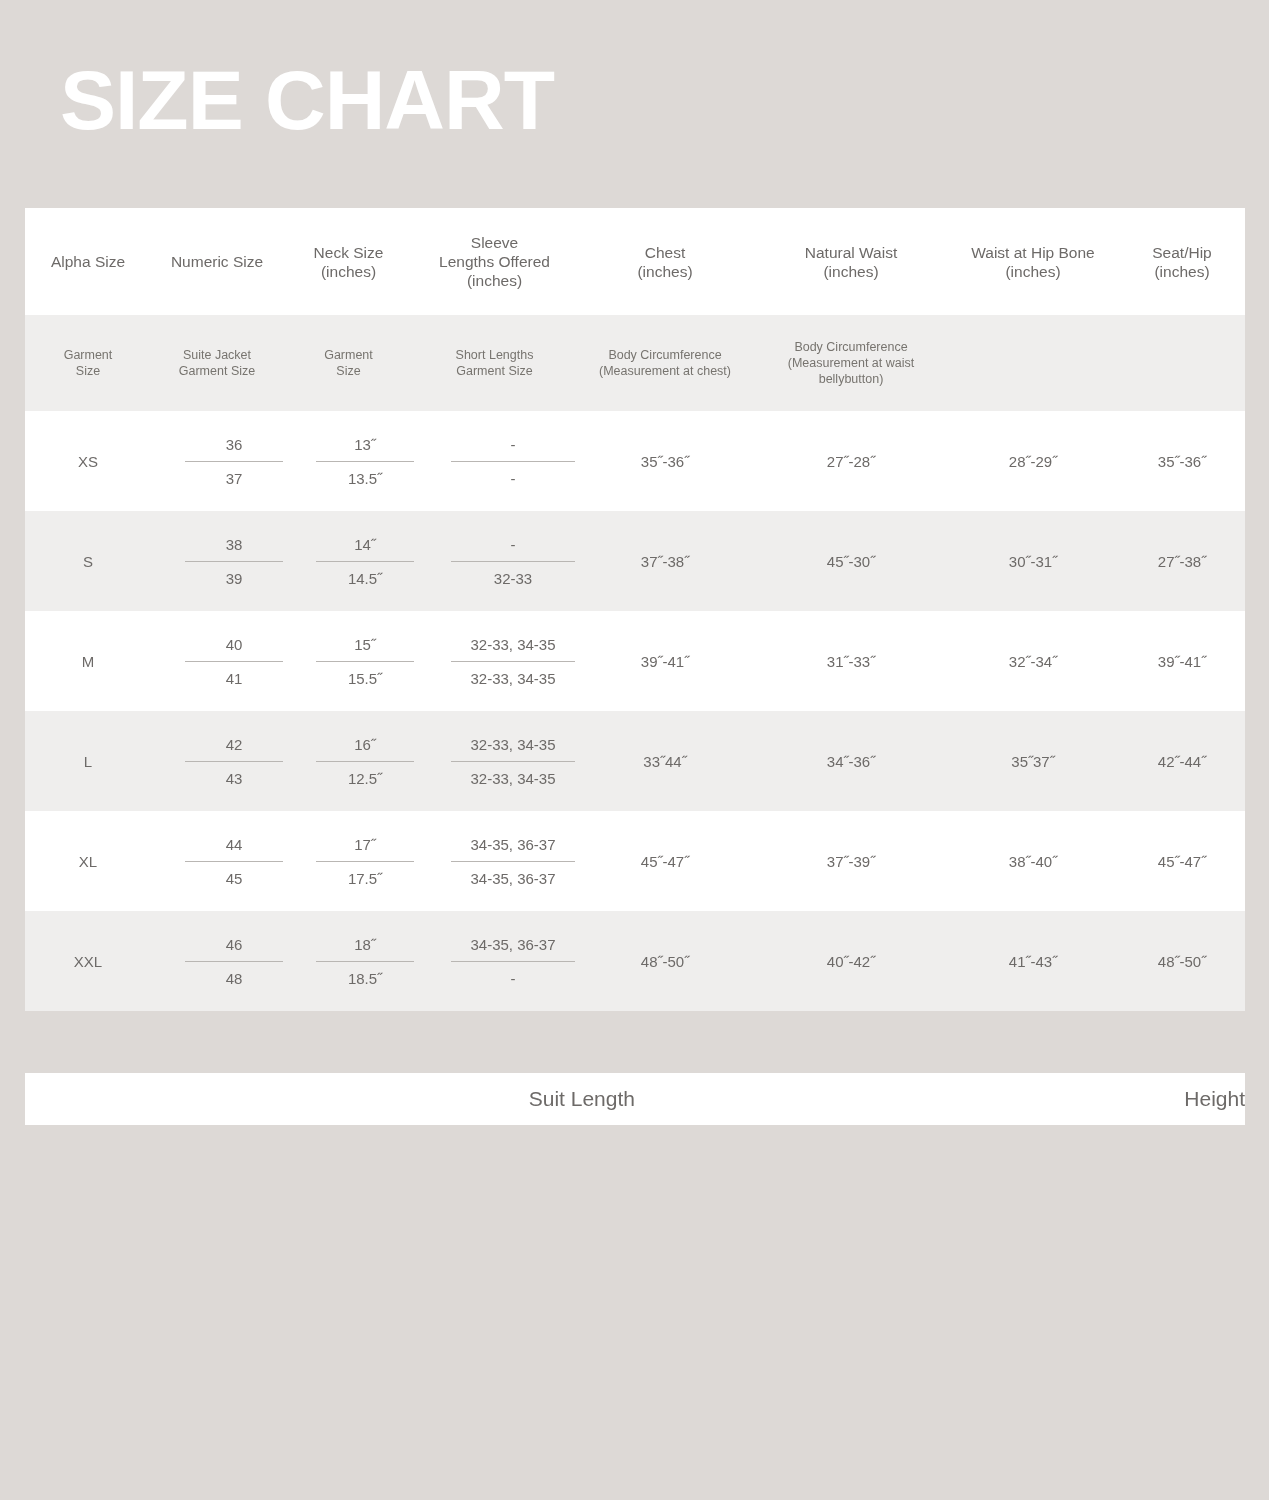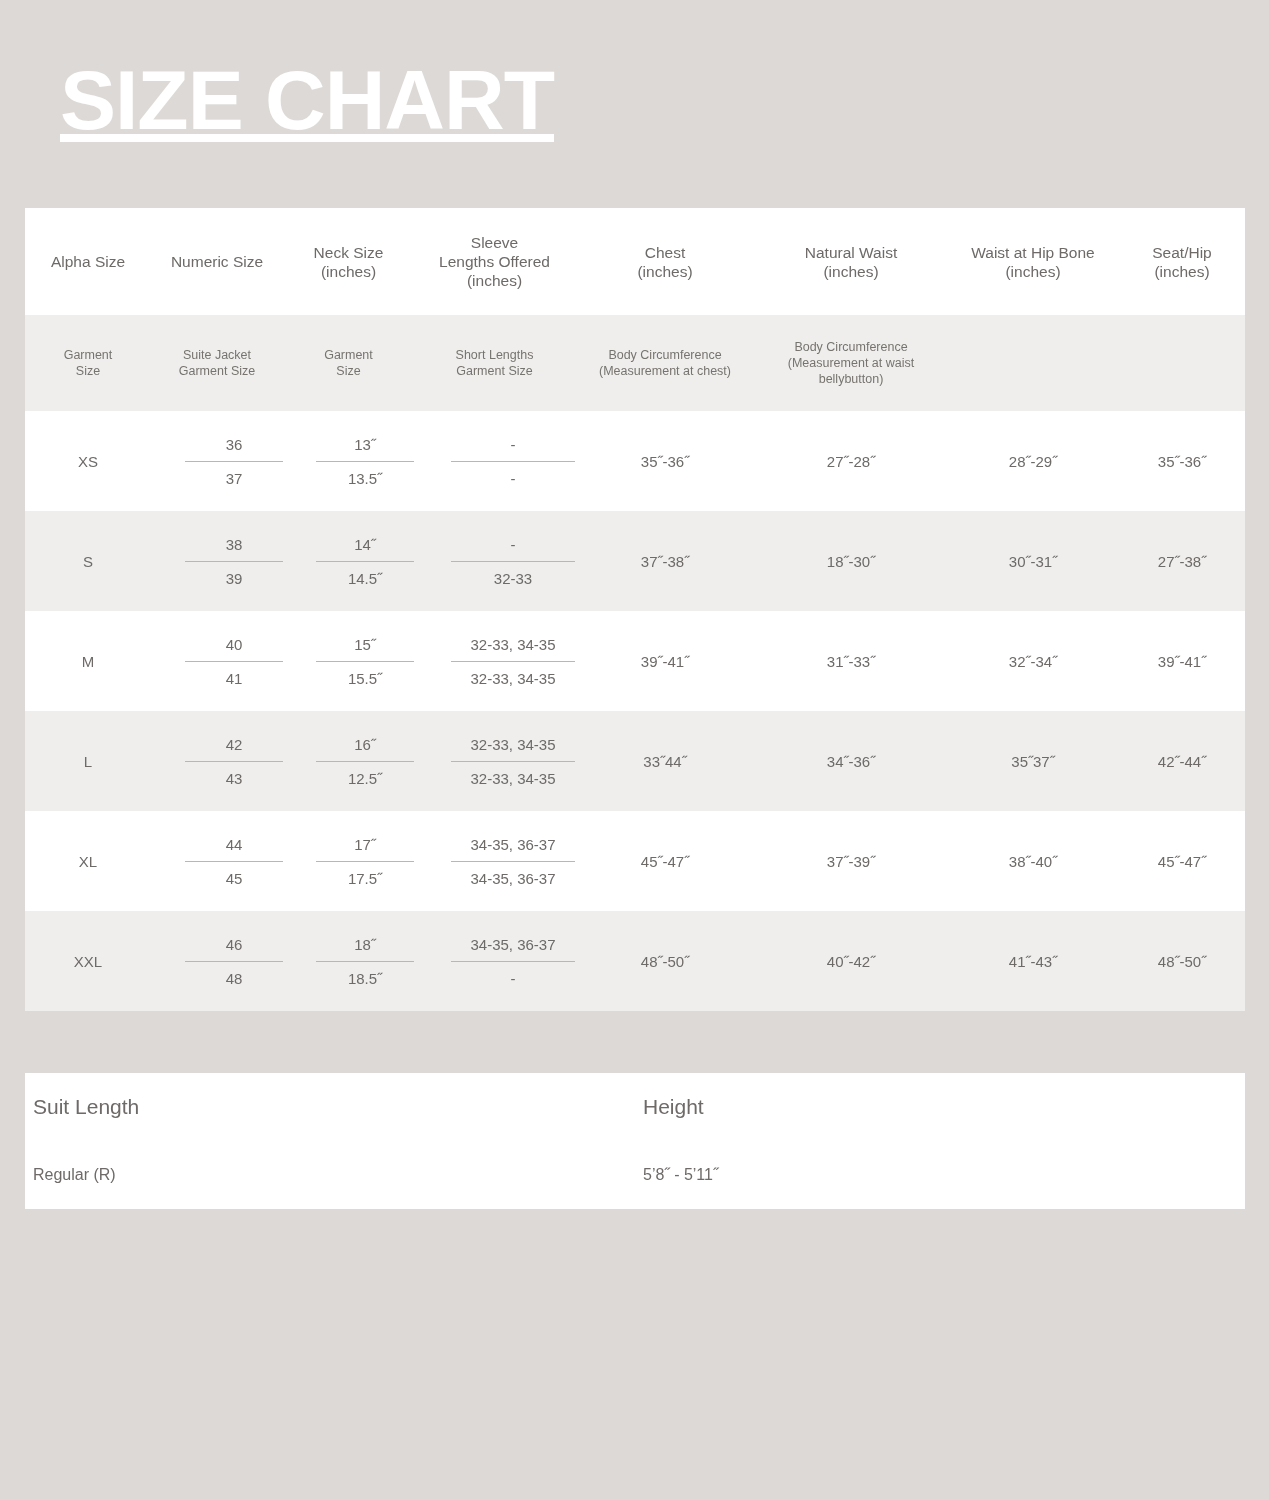--- a/index.html
+++ b/index.html
@@ -25,21 +25,20 @@
   .title {
     position: absolute;
     left: 60px;
     top: 58px;
     font-size: 84px;
     line-height: 84px;
     font-weight: bold;
     letter-spacing: -1px;
     color: #ffffff;
     font-family: "Liberation Sans", sans-serif;
-    text-decoration: underline;
   }
 
   
   .main-table {
     position: absolute;
     left: 25px;
     top: 208px;
     width: 1220px;
     border-collapse: collapse;
     table-layout: fixed;
@@ -94,23 +93,23 @@
   
   .len-table {
     position: absolute;
     left: 25px;
     top: 1073px;
     width: 1220px;
     border-collapse: collapse;
     table-layout: fixed;
   }
   .len-table td {
-    text-align: left;
+    text-align: right;
     vertical-align: middle;
-    padding: 8px;
+    padding: 0;
     height: 52px;
   }
   .len-table .hdr td {
     background: #ffffff;
     font-size: 21px;
     color: #6d6a68;
   }
   .len-table .r-white td { background: #ffffff; font-size: 16px; }
   .len-table .r-grey  td { background: #efeeed; font-size: 16px; }
 </style>
@@ -238,21 +237,21 @@
           <span class="bot">14.5˝</span>
         </div>
       </td>
       <td>
         <div class="stack wide">
           <span class="top">-</span>
           <span class="bot">32-33</span>
         </div>
       </td>
       <td>37˝-38˝</td>
-      <td>18˝-30˝</td>
+      <td>45˝-30˝</td>
       <td>30˝-31˝</td>
       <td>27˝-38˝</td>
     </tr>
 
     <tr class="row-data white">
       <td>M</td>
       <td>
         <div class="stack">
           <span class="top">40</span>
           <span class="bot">41</span>
@@ -359,20 +358,16 @@
   <table class="len-table">
     <colgroup>
       <col style="width:610px">
       <col style="width:610px">
     </colgroup>
     <tbody>
         <tr class="hdr">
       <td>Suit Length</td>
       <td>Height</td>
     </tr>
-    <tr class="r-white">
-      <td>Regular (R)</td>
-      <td>5’8˝ - 5’11˝</td>
-    </tr>
   </tbody>
     </table>
 
 </div>
 
 </body></html>

